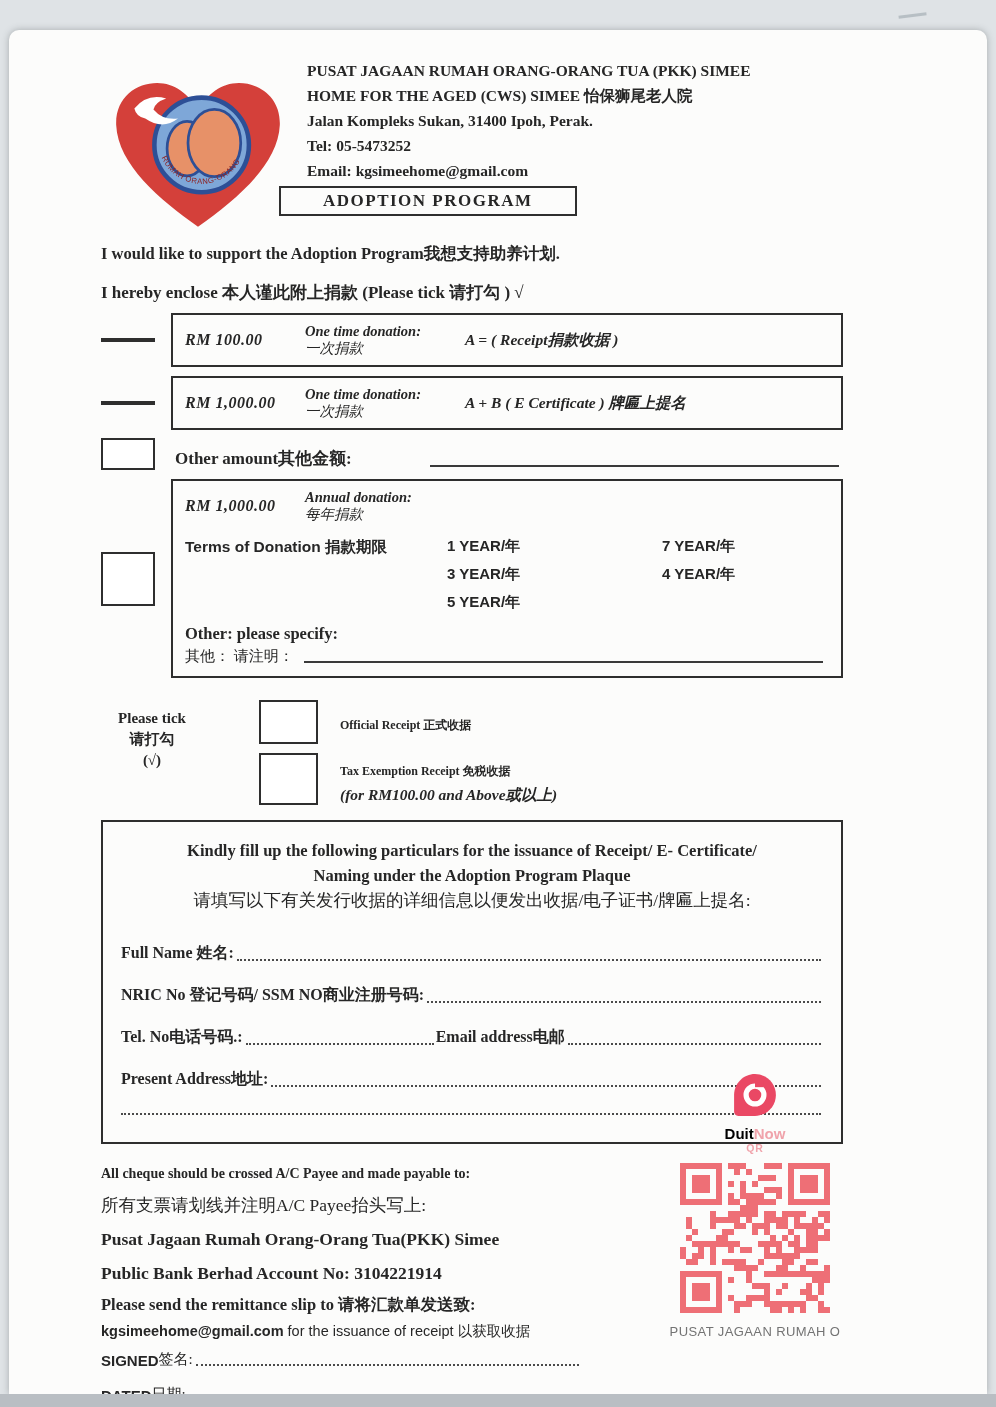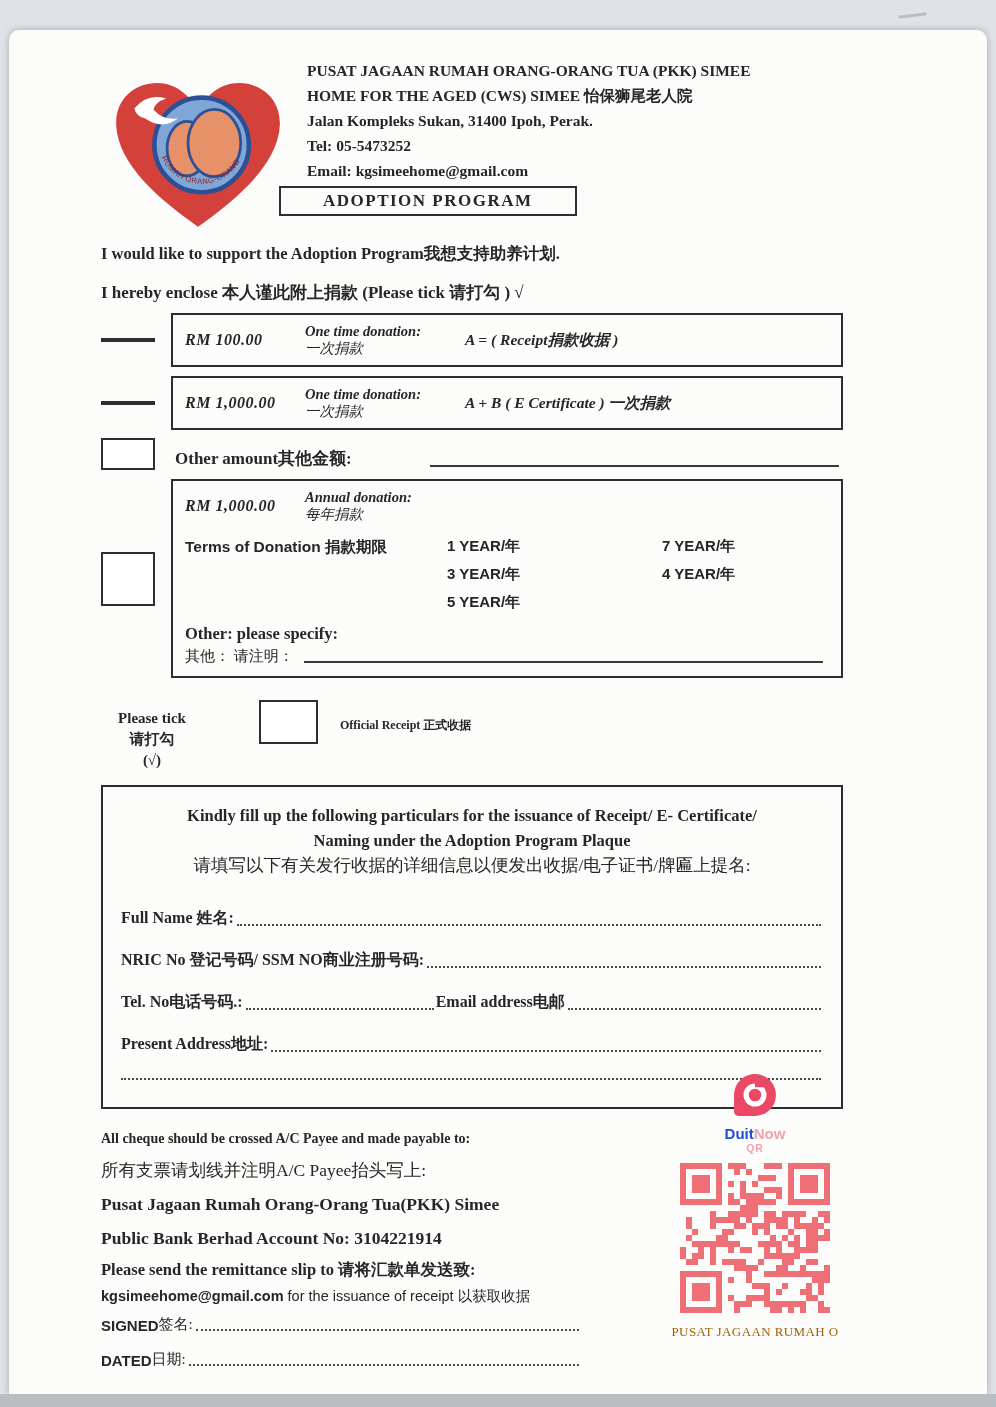--- a/index.html
+++ b/index.html
@@ -80,25 +80,25 @@
   .pay .l6{font-family:"Liberation Sans",sans-serif;font-size:14.5px;line-height:25px;}
   .pay .l6 .em{font-weight:bold;}
   .sig-row{display:flex;align-items:flex-end;width:480px;margin-top:6px;}
   .sig-row.dated{margin-top:16px;}
   .sig-row .sl{font-family:"Liberation Sans",sans-serif;font-weight:bold;font-size:15px;}
   .sig-row .szh{font-family:"Liberation Serif",serif;font-size:15px;font-weight:normal;}
 
   
   .qr-block{position:absolute;left:646px;top:1042px;width:200px;text-align:center;}
   .dn-brand{font-family:"Liberation Sans",sans-serif;font-weight:bold;font-size:15px;margin-top:3px;}
-  .dn-brand .duit{color:#1d4ed8;}
+  .dn-brand .duit{color:#000000;}
   .dn-brand .now{color:#f0a3ab;}
   .dn-qr-word{font-family:"Liberation Sans",sans-serif;font-weight:bold;font-size:10.5px;color:#f0a3ab;letter-spacing:1px;}
   .qr-svg{margin-top:9px;}
-  .qr-caption{margin-top:7px;font-family:Liberation Serif, serif;font-size:13px;color:#a16207;letter-spacing:.4px;white-space:nowrap;}
+  .qr-caption{margin-top:7px;font-family:Liberation Sans, sans-serif;font-size:13px;color:#737373;letter-spacing:.4px;white-space:nowrap;}
 </style>
 </head>
 <body>
 
 <div class="page">
   <div class="mark1"></div>
   <div class="mark2"></div>
   <div class="paper">
     <div class="content">
 
@@ -142,21 +142,21 @@
       </div>
 
       <div class="opt-row">
         <div class="cb"></div>
         <div class="opt-box">
           <div class="amount">RM 1,000.00</div>
           <div class="dtype">
             <div>One time donation:</div>
             <div class="zh">一次捐款</div>
           </div>
-          <div class="benefit">A + B ( E Certificate ) 一次捐款</div>
+          <div class="benefit">A + B ( E Certificate ) 牌匾上提名</div>
         </div>
       </div>
 
       <div class="other-row">
         <div class="cb small"></div>
         <div class="lbl">Other amount其他金额:</div>
         <div class="solidline"></div>
       </div>
 
       <div class="opt-row">
@@ -190,20 +190,27 @@
       <div class="tick-section">
         <div class="tick-label">
           <div>Please tick</div>
           <div>请打勾</div>
           <div>(√)</div>
         </div>
         <div class="tick-opts">
           <div class="tick-row">
             <div class="cb2" style="height:40px;"></div>
             <div class="tick-text t1">Official Receipt 正式收据</div>
+          </div>
+          <div class="tick-row">
+            <div class="cb2" style="height:48px;"></div>
+            <div class="tick-text">
+              <div class="t1">Tax Exemption Receipt 免税收据</div>
+              <div class="t2">(for RM100.00 and Above或以上)</div>
+            </div>
           </div>
         </div>
       </div>
 
       <div class="particulars">
         <div class="p-head">
           <div>Kindly fill up the following particulars for the issuance of Receipt/ E- Certificate/</div>
           <div>Naming under the Adoption Program Plaque</div>
           <div class="zh">请填写以下有关发行收据的详细信息以便发出收据/电子证书/牌匾上提名:</div>
         </div>

